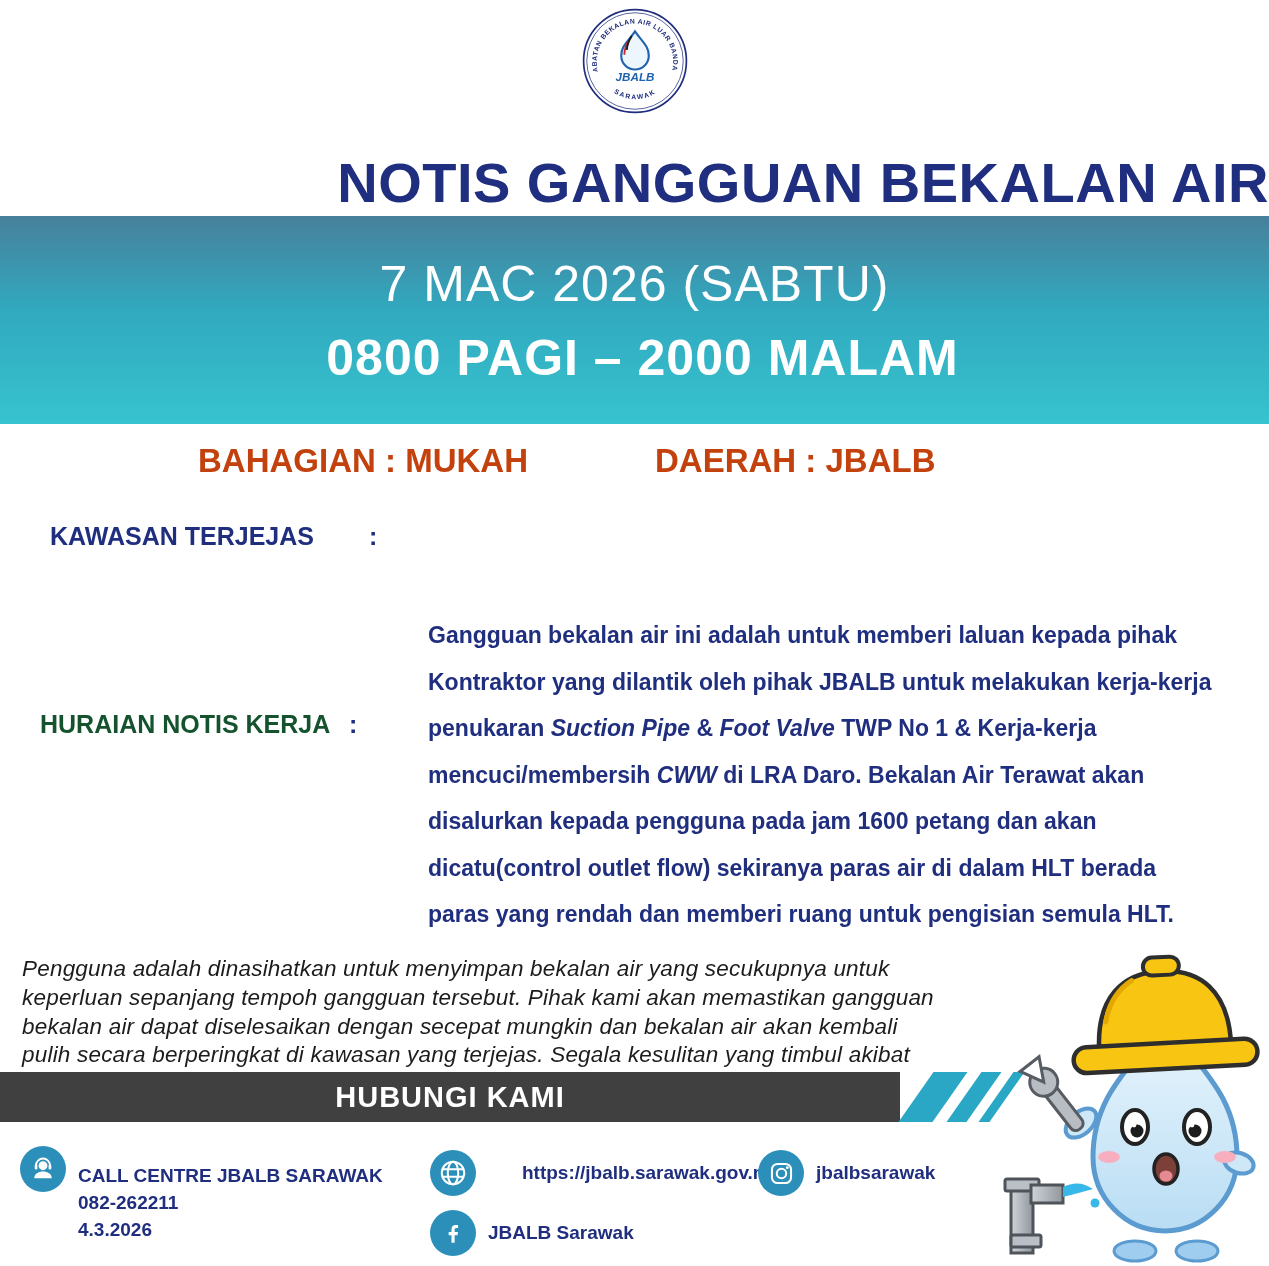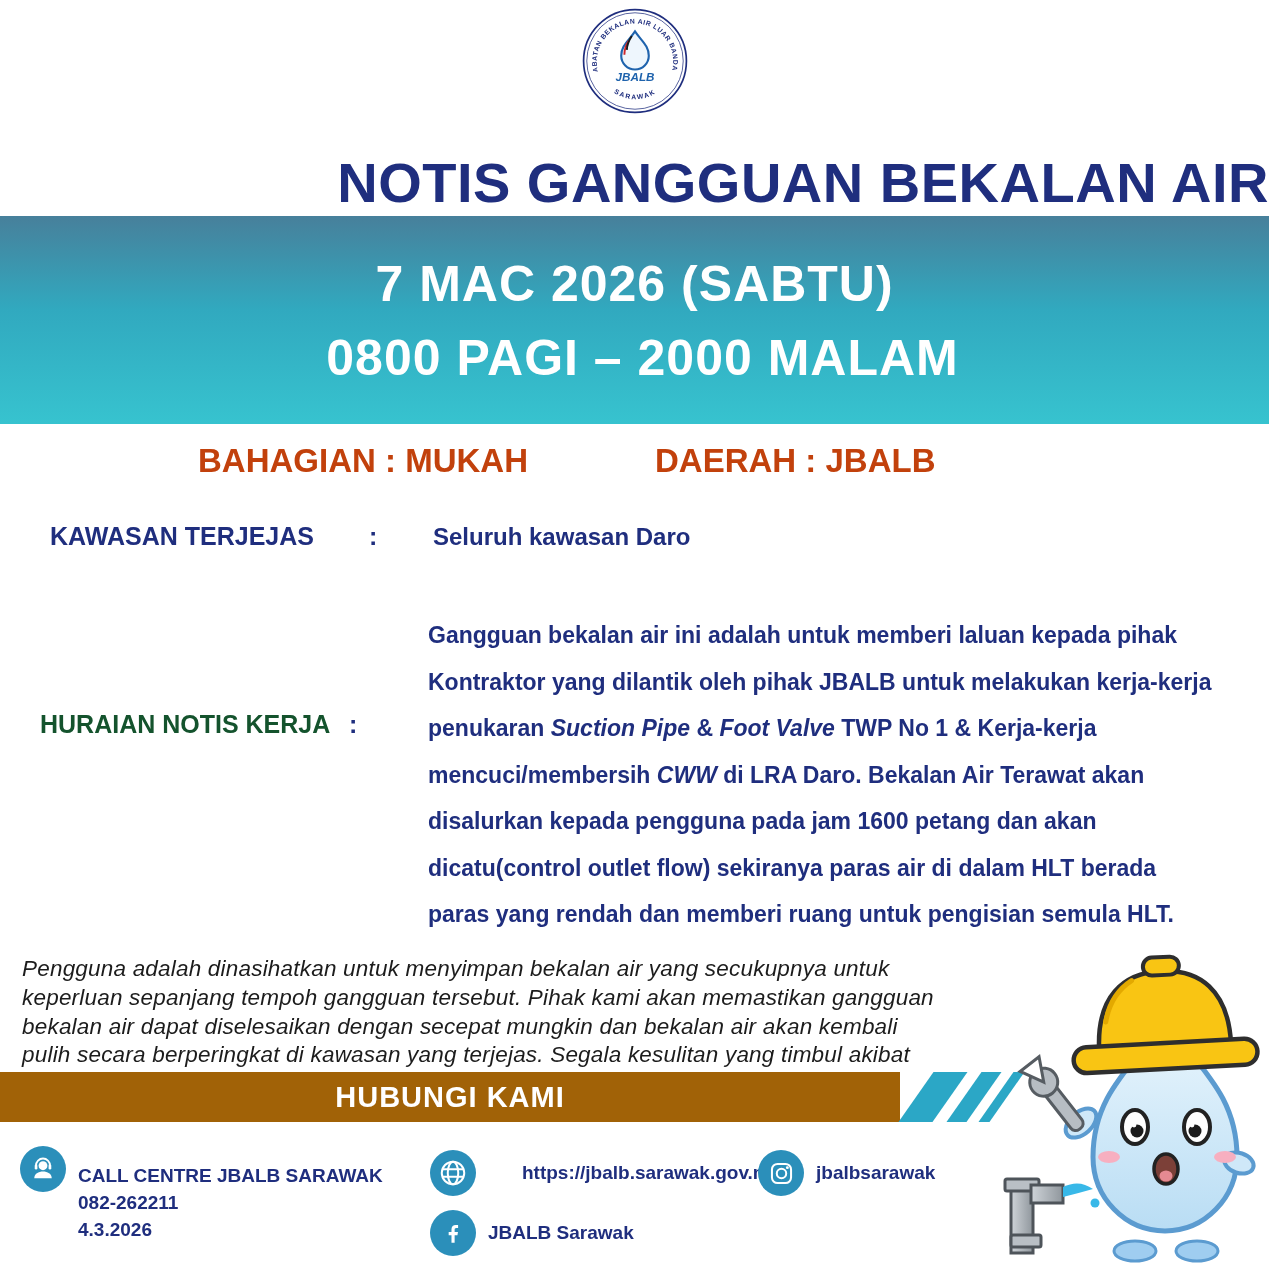--- a/index.html
+++ b/index.html
@@ -13,21 +13,21 @@
   .title {
     position:absolute; top:150px; left:0; width:100%; text-align:right;
     font-size:56px; font-weight:bold; color:#1f2e7e; letter-spacing:0.5px;
   }
 
   .banner {
     position:absolute; top:216px; left:0; width:100%; height:208px;
     background:linear-gradient(180deg,#47809b 0%,#31a9bf 45%,#37c3cf 100%);
     color:#ffffff; text-align:center;
   }
-  .banner .date { margin-top:40px; font-size:50px; font-weight:bold; line-height:1.15; letter-spacing:1px; }
+  .banner .date { margin-top:40px; font-size:50px; font-weight:normal; line-height:1.15; letter-spacing:1px; }
   .banner .time { margin-top:16px; font-size:50px; font-weight:bold; line-height:1.15; letter-spacing:1px;padding-left:16px; }
 
   .region { position:absolute; top:442px; left:0; width:100%; height:40px; color:#c2410c; font-weight:bold; font-size:33px; }
   .region .bahagian { position:absolute; left:198px; top:0; }
   .region .daerah   { position:absolute; left:655px; top:0; }
 
   .kawasan-label { position:absolute; left:50px;  top:522px; font-size:25px; font-weight:bold; color:#1f2e7e; }
   .kawasan-colon { position:absolute; left:369px; top:522px; font-size:25px; font-weight:bold; color:#1f2e7e; }
   .kawasan-value { position:absolute; left:433px; top:523px; font-size:24px; font-weight:bold; color:#1f2e7e; }
 
@@ -39,21 +39,21 @@
   }
   .huraian-text .it { font-style:italic; }
 
   .advisory {
     position:absolute; left:22px; top:955px; width:925px;
     font-size:22.5px; font-style:italic; color:#1c1c1c; line-height:28.8px; letter-spacing:0.2px;
   }
 
   .contact-bar {
     position:absolute; left:0; top:1072px; width:900px; height:50px;
-    background:#a16207; color:#ffffff; display:flex; align-items:center; justify-content:center;
+    background:#404040; color:#ffffff; display:flex; align-items:center; justify-content:center;
     font-size:29px; font-weight:bold; letter-spacing:1px;
   }
   .stripe { position:absolute; top:1072px; height:50px; background:#2ba7c6; transform:skewX(-35deg); }
   .s1 { left:916px; width:34px; }
   .s2 { left:964px; width:20px; }
   .s3 { left:996px; width:11px; }
 
   .contact-item {
     position:absolute; display:flex; align-items:center; gap:12px;
     color:#1f2e7e; font-weight:bold; font-size:19px;
@@ -103,21 +103,20 @@
     <div class="time">0800 PAGI – 2000 MALAM</div>
   </div>
 
   <div class="region">
     <span class="bahagian">BAHAGIAN : MUKAH</span>
     <span class="daerah">DAERAH : JBALB</span>
   </div>
 
   <span class="kawasan-label">KAWASAN TERJEJAS</span>
   <span class="kawasan-colon">:</span>
-  <span class="kawasan-value">Seluruh kawasan Daro</span>
 
   <span class="huraian-label">HURAIAN NOTIS KERJA</span>
   <span class="huraian-colon">:</span>
   <p class="huraian-text"><span>Gangguan bekalan air ini adalah untuk memberi laluan kepada pihak Kontraktor yang dilantik oleh pihak JBALB untuk melakukan kerja-kerja penukaran </span><span class="it">Suction Pipe</span><span> &amp; </span><span class="it">Foot Valve</span><span> TWP No 1 &amp; Kerja-kerja mencuci/membersih </span><span class="it">CWW</span><span> di LRA Daro. Bekalan Air Terawat akan disalurkan kepada pengguna pada jam 1600 petang dan akan dicatu(control outlet flow) sekiranya paras air di dalam HLT berada paras yang rendah dan memberi ruang untuk pengisian semula HLT.</span></p>
 
   <p class="advisory">Pengguna adalah dinasihatkan untuk menyimpan bekalan air yang secukupnya untuk keperluan sepanjang tempoh gangguan tersebut. Pihak kami akan memastikan gangguan bekalan air dapat diselesaikan dengan secepat mungkin dan bekalan air akan kembali pulih secara berperingkat di kawasan yang terjejas. Segala kesulitan yang timbul akibat gangguan ini adalah sangat dikesali.</p>
 
   <div class="contact-bar">
     <span>HUBUNGI KAMI</span>
   </div>

